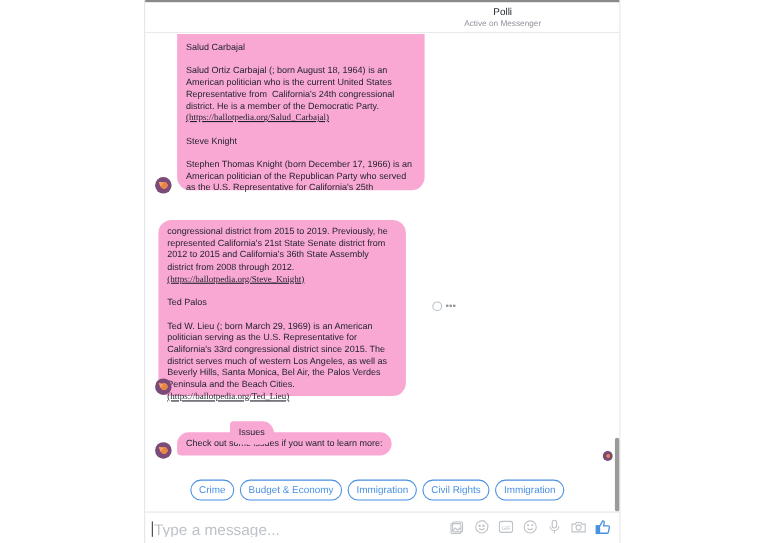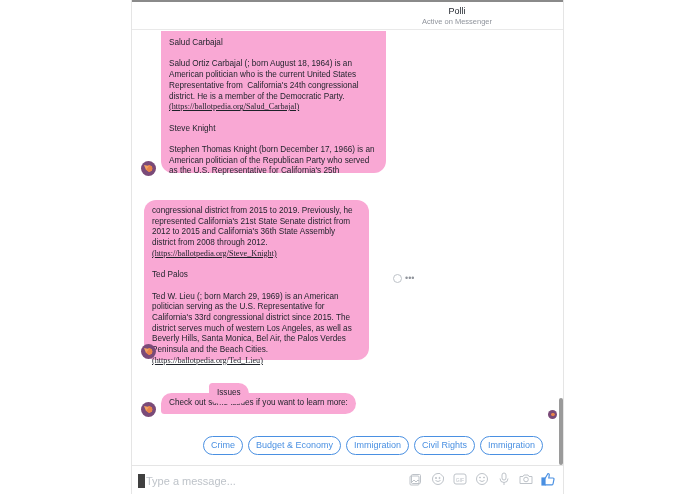--- a/index.html
+++ b/index.html
@@ -38,32 +38,32 @@
   }
 
   .react { position: absolute; left: 261px; top: 243px; display: flex; align-items: center; gap: 3px; }
   .react .smile { width: 9px; height: 9px; border: 1px solid #bec3c9; border-radius: 50%; }
   .react .dots { font-size: 9px; color: #90949c; letter-spacing: 0px; line-height: 9px; }
 
   .scrollbar { position: absolute; left: 427px; top: 398px; width: 4px; height: 67px; background: #9a9a9a; border-radius: 2px; }
   .read-receipt { position: absolute; left: 416px; top: 410px; width: 9px; height: 9px; border-radius: 50%;
     background: radial-gradient(circle at 55% 50%, #e8834a 0 1.5px, #7a4a78 2px); }
 
-  .quick-replies { position: absolute; left: 41px; top: 436px; display: flex; gap: 5px; margin-left: 30px; }
+  .quick-replies { position: absolute; left: 41px; top: 436px; display: flex; gap: 5px; }
   .qr {
     border: 1px solid #4a90e2; border-radius: 11px; color: #4a90e2; background: #fff;
     font-size: 9px; height: 19px; line-height: 17px; padding: 0 7px; white-space: nowrap;
     font-family: "Liberation Sans", sans-serif; cursor: pointer;
   }
 
   .composer { position: absolute; left: 0; top: 465px; width: 100%; height: 29px; border-top: 1px solid #e5e5e5; }
   .composer input {
     position: absolute; left: 6px; top: 8px; width: 240px; height: 14px; border: none; outline: none;
-    font-size: 11px; color: #1d2129; font-family: "Liberation Sans", sans-serif; background: transparent;
-    border-left: 7px solid #404040; padding-left: 1px;
+    font-size: 14px; color: #1d2129; font-family: "Liberation Sans", sans-serif; background: transparent;
+    border-left: 1px solid #404040; padding-left: 1px;
   }
   .composer input::placeholder { color: #bec3c9; }
   .tools { position: absolute; right: 8px; top: 6px; display: flex; gap: 8px; align-items: center; }
   .tool { width: 14px; height: 14px; display: flex; align-items: center; justify-content: center; cursor: pointer; }
   .tool svg { width: 14px; height: 14px; }
 </style>
 </head>
 <body>
 
 <div class="window">

